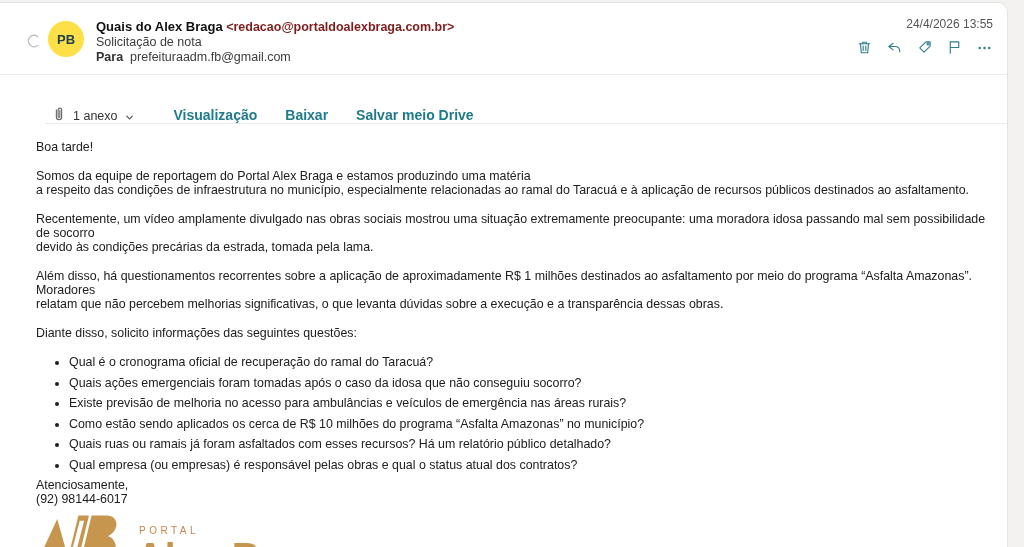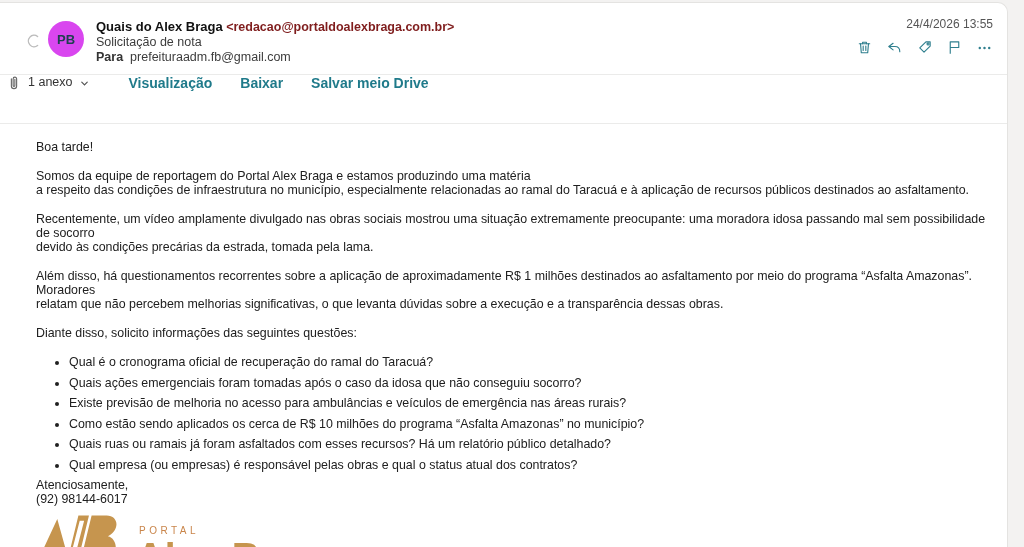--- a/index.html
+++ b/index.html
@@ -23,42 +23,43 @@
   
   .msg-header {
     display:flex; align-items:flex-start;
     padding:10px 14px 8px 26px;
     height:72px;
     border-bottom:1px solid #ebebea;
   }
   .cicon { width:16px; height:16px; margin-top:20px; margin-right:6px; flex:0 0 auto; }
   .avatar {
     width:36px; height:36px; border-radius:50%;
-    background:#d946ef; color:#1f4050;
+    background:#fde047; color:#1f4050;
     font-size:13px; font-weight:bold;
     display:flex; align-items:center; justify-content:center;
     margin-top:8px; margin-right:12px; flex:0 0 auto;
   }
   .hdr-text { padding-top:6px; line-height:15px; font-size:12.5px; white-space:nowrap; overflow:hidden; }
   .sender { font-weight:bold; color:#111; font-size:13px; cursor:pointer; }
   .addr { color:#7f1d1d;font-weight:bold; }
   .subject { color:#3c3c3c; }
   .to-label { font-weight:600; color:#333; margin-right:7px; }
   .to-email { color:#3c3c3c; }
   .hdr-right { margin-left:auto; text-align:right; padding-top:4px; flex:0 0 auto; }
   .date { font-size:12px; color:#555; margin-bottom:8px; }
   .hdr-actions { display:flex; gap:13px; justify-content:flex-end; }
   .icon-btn { width:17px; height:17px; cursor:pointer; display:inline-block; }
   .icon-btn svg { width:100%; height:100%; }
   
   .attach-bar {
-    display:flex; align-items:flex-start;
+    display:flex; align-items:flex-end;
     height:49px; padding:0 7px;
     border-bottom:1px solid #ebebea;
     font-size:12.5px;
+    margin-left:45px;
   }
   .clip { width:14px; height:17px; margin-right:7px; }
   .anexo-group { display:flex; align-items:center; color:#333; cursor:pointer; }
   .chev { width:11px; height:11px; margin-left:7px; margin-top:2px; }
   .attach-link { color:#1f7a8a; cursor:pointer; text-decoration:none; font-size:14px;font-weight:bold; }
   .attach-link.first { margin-left:38px; }
   .attach-link + .attach-link { margin-left:28px; }
   
   .mail-body { padding:16px 12px 0 36px; font-size:12.4px; color:#202020; }
   .mail-body p { white-space:pre-line; line-height:14px; margin:0 0 15px 0; }

